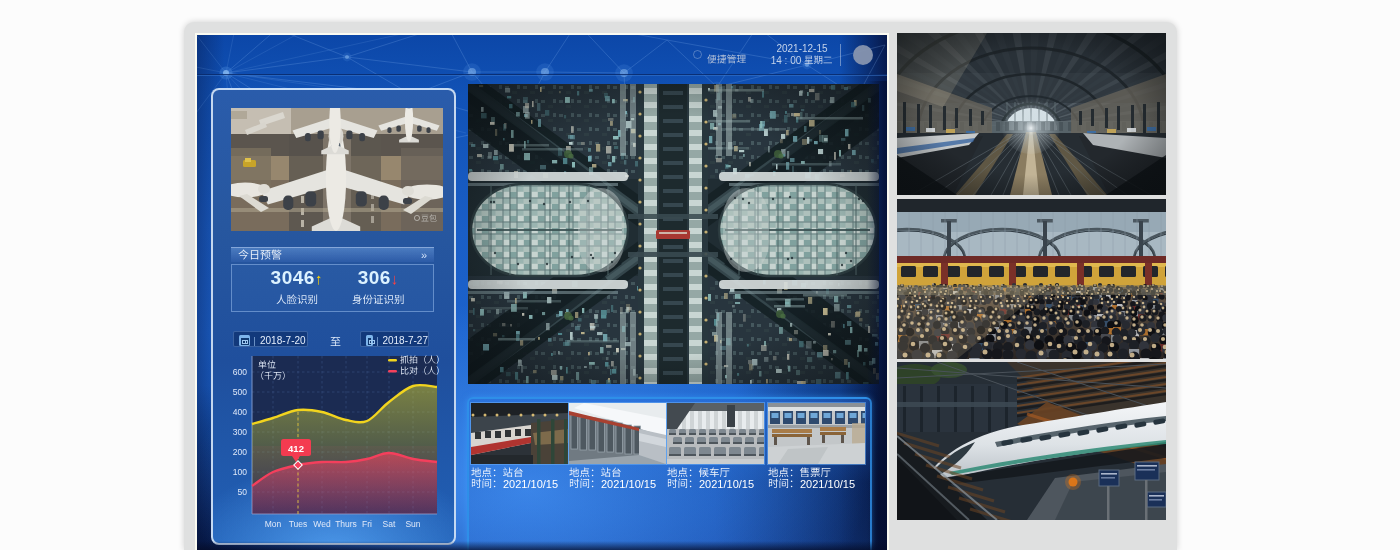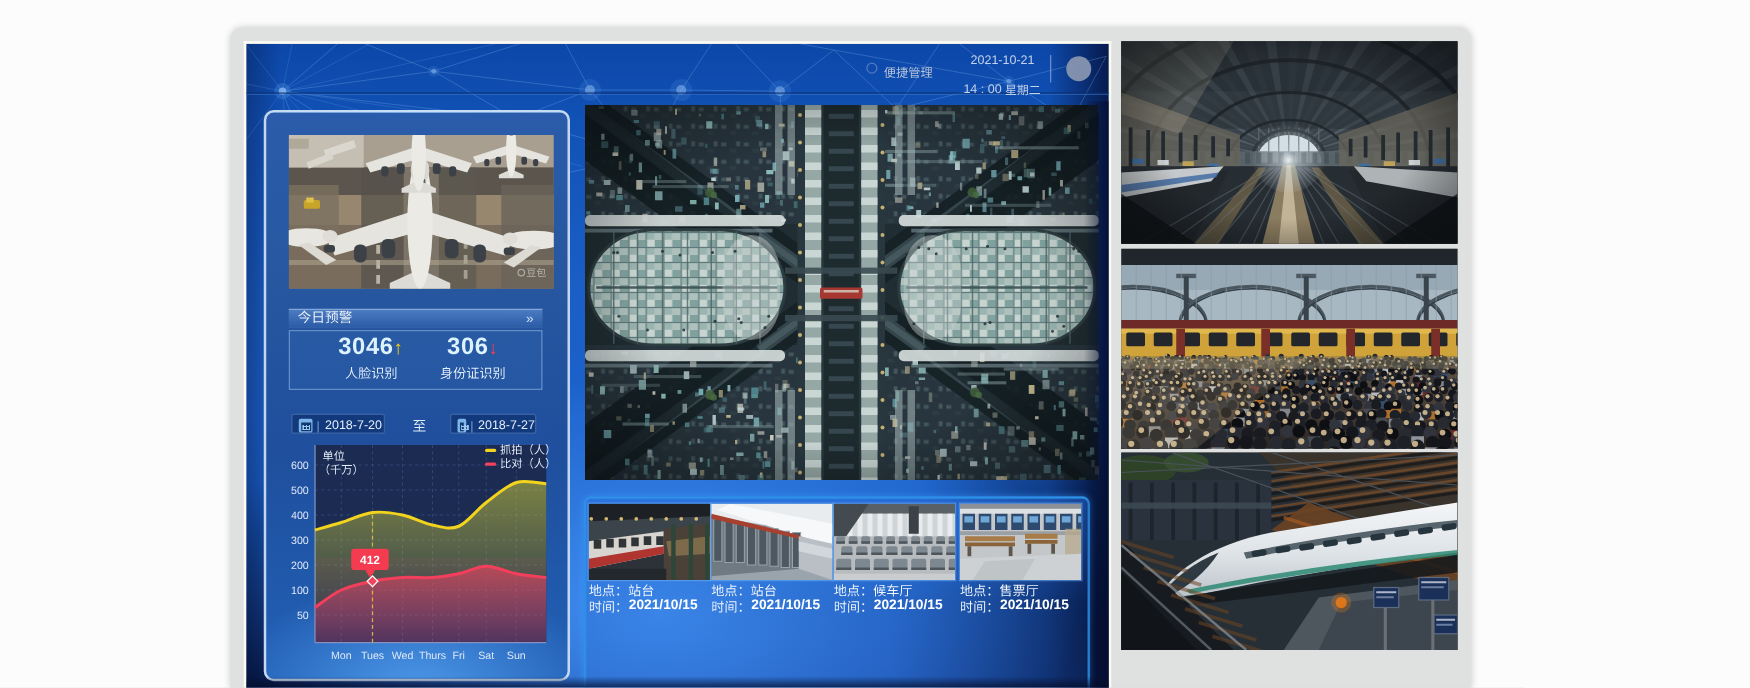--- a/index.html
+++ b/index.html
@@ -39,21 +39,21 @@
  display:flex;align-items:flex-end;color:#e4eefc;font-size:10px}
 .cal{width:11px;height:11px;margin:0 4px 0 5px;position:relative;background:#7db4ea;border-radius:1.5px}
 .cal:before{content:"";position:absolute;left:1.5px;top:3px;right:1.5px;bottom:1.5px;background:#10386e}
 .cal:after{content:"";position:absolute;left:2.5px;top:5px;width:6px;height:4px;
  background:repeating-linear-gradient(90deg,#9fc8f0 0 1px,transparent 1px 2.5px),
  repeating-linear-gradient(0deg,#9fc8f0 0 1px,transparent 1px 2.5px)}
 .dsep{width:1px;height:9px;background:#8fb4e2;opacity:.7;margin-right:5px}
 .photo{position:absolute;left:897px;width:269px;background:#222}
 .thumbwrap{position:absolute;display:flex;flex-direction:column}
 .cap1{margin-top:3px;height:11px;display:flex;align-items:center}
-.cap2{height:12px;display:flex;align-items:flex-end;color:#fff;font-weight:bold;font-size:11px}
+.cap2{height:12px;display:flex;align-items:flex-start;color:#fff;font-weight:normal;font-size:11px}
 #botpanel{position:absolute;left:270px;top:362px;width:405px;height:190px;
  border:2px solid #2e8fe8;border-radius:6px;
  background:linear-gradient(180deg,rgba(40,110,220,.5),rgba(25,80,175,.22) 45%,rgba(50,130,240,.18));
  box-shadow:0 0 6px rgba(60,160,255,.5)}
 #rshade{position:absolute;right:0;top:46px;width:20px;height:471px;
  background:linear-gradient(90deg,rgba(5,16,50,0),rgba(5,16,50,.78))}
 #bshade{position:absolute;left:0;bottom:0;width:100%;height:9px;
  background:linear-gradient(180deg,rgba(4,12,40,0),rgba(4,12,40,.72))}
 </style></head><body>
 <div id="panel"></div>
@@ -125,22 +125,22 @@
       <circle cx="610" cy="30" r="2" fill="#9cc8f5" opacity="0.5"></circle>
       <circle cx="610" cy="30" r="4.4" fill="#5a9ae8" opacity="0.175"></circle>
     </svg>
     <div class="hline"></div>
     <div class="hline2" style="top:40px"></div>
     <div id="logo"></div>
     <div id="hdr-title"><svg width="39.7" height="9.8" viewBox="0 0 39.7 9.8" style="overflow:visible;">
         <path fill="#b7c4da" d="M3.5 2.4V6.2H5.8C5.7 6.7 5.5 7.2 5.2 7.6C4.6 7.3 4.2 6.9 3.8 6.4L3.2 6.6C3.6 7.2 4.0 7.7 4.6 8.0C4.2 8.4 3.5 8.6 2.6 8.8C2.8 9.0 3.0 9.3 3.1 9.4C4.0 9.2 4.7 8.8 5.3 8.4C6.3 8.9 7.6 9.2 9.1 9.3C9.2 9.1 9.3 8.8 9.5 8.7C8.1 8.6 6.8 8.3 5.8 7.9C6.2 7.4 6.4 6.8 6.5 6.2H8.9V2.4H6.6V1.6H9.3V1.0H3.2V1.6H5.9V2.4ZM4.2 4.6H5.9V5.1L5.9 5.6H4.2ZM6.6 4.6H8.2V5.6H6.6L6.6 5.1ZM4.2 3.0H5.9V4.0H4.2ZM6.6 3.0H8.2V4.0H6.6ZM2.5 0.4C2.0 1.9 1.2 3.4 0.3 4.3C0.5 4.5 0.7 4.9 0.8 5.1C1.0 4.8 1.3 4.4 1.6 4.0V9.4H2.3V2.8C2.6 2.1 3.0 1.4 3.2 0.6Z M13.9 6.0C13.7 7.3 13.3 8.4 12.5 9.0C12.7 9.1 13.0 9.3 13.1 9.4C13.5 9.0 13.8 8.5 14.1 7.9C14.8 9.0 15.8 9.3 17.3 9.3H19.1C19.1 9.1 19.2 8.8 19.3 8.7C18.9 8.7 17.6 8.7 17.4 8.7C17.0 8.7 16.7 8.7 16.5 8.6V7.3H18.7V6.7H16.5V5.9H18.6V4.5H19.3V3.9H18.6V2.5H16.5V1.9H19.1V1.3H16.5V0.4H15.8V1.3H13.3V1.9H15.8V2.5H13.8V3.1H15.8V3.9H13.2V4.5H15.8V5.3H13.8V5.9H15.8V8.5C15.1 8.2 14.7 7.8 14.4 7.1C14.4 6.8 14.5 6.4 14.6 6.1ZM17.9 4.5V5.3H16.5V4.5ZM17.9 3.9H16.5V3.1H17.9ZM11.4 0.4V2.4H10.2V3.1H11.4V5.1L10.1 5.5L10.3 6.2L11.4 5.8V8.6C11.4 8.7 11.4 8.7 11.3 8.7C11.2 8.7 10.8 8.7 10.3 8.7C10.4 8.9 10.5 9.2 10.6 9.4C11.2 9.4 11.6 9.4 11.8 9.3C12.0 9.2 12.1 9.0 12.1 8.6V5.6L13.2 5.2L13.1 4.5L12.1 4.9V3.1H13.2V2.4H12.1V0.4Z M21.7 4.3V9.4H22.4V9.1H27.2V9.4H27.9V7.0H22.4V6.3H27.4V4.3ZM27.2 8.5H22.4V7.6H27.2ZM23.9 2.5C24.0 2.7 24.1 2.9 24.2 3.1H20.6V4.8H21.3V3.7H27.8V4.8H28.6V3.1H25.0C24.9 2.9 24.7 2.6 24.6 2.4ZM22.4 4.9H26.6V5.7H22.4ZM21.2 0.4C21.0 1.2 20.6 2.0 20.0 2.6C20.2 2.7 20.5 2.8 20.7 2.9C20.9 2.6 21.2 2.2 21.5 1.7H22.1C22.3 2.1 22.6 2.5 22.6 2.8L23.3 2.6C23.2 2.4 23.0 2.0 22.8 1.7H24.3V1.2H21.7C21.8 1.0 21.9 0.7 22.0 0.5ZM25.4 0.4C25.2 1.1 24.9 1.8 24.4 2.2C24.6 2.3 24.9 2.5 25.0 2.6C25.2 2.4 25.4 2.1 25.6 1.7H26.3C26.6 2.1 26.9 2.6 27.0 2.9L27.6 2.6C27.5 2.4 27.3 2.0 27.1 1.7H28.8V1.2H25.9C26.0 1.0 26.0 0.7 26.1 0.5Z M34.1 3.3H35.6V4.6H34.1ZM36.2 3.3H37.7V4.6H36.2ZM34.1 1.5H35.6V2.7H34.1ZM36.2 1.5H37.7V2.7H36.2ZM32.5 8.4V9.1H38.9V8.4H36.3V7.1H38.5V6.4H36.3V5.2H38.4V0.8H33.4V5.2H35.5V6.4H33.3V7.1H35.5V8.4ZM29.7 7.6 29.9 8.4C30.8 8.1 31.9 7.7 33.0 7.4L32.8 6.7L31.8 7.0V4.6H32.8V3.9H31.8V1.7H32.9V1.1H29.9V1.7H31.1V3.9H29.9V4.6H31.1V7.2C30.6 7.4 30.1 7.5 29.7 7.6Z"></path>
       </svg></div>
     <div id="hdr-date">
-      <div>2021-10-21</div>
-      <div style="margin-top:12px;display:flex;align-items:center;justify-content:center;gap:3px">14 : 00 <svg width="29.0" height="9.5" viewBox="0 0 29.0 9.5" style="overflow:visible;">
+      <div>2021-12-15</div>
+      <div style="margin-top:1px;display:flex;justify-content:center;gap:3px">14 : 00 <svg width="29.0" height="9.5" viewBox="0 0 29.0 9.5" style="overflow:visible;">
           <path fill="#c3d2ea" d="M2.3 2.7H7.2V3.6H2.3ZM2.3 1.3H7.2V2.2H2.3ZM1.6 0.8V4.1H7.9V0.8ZM2.2 4.2C1.8 5.0 1.2 5.8 0.5 6.3C0.6 6.5 0.9 6.7 1.1 6.8C1.4 6.5 1.7 6.1 2.1 5.7H4.4V6.6H1.7V7.2H4.4V8.2H0.6V8.9H8.9V8.2H5.1V7.2H7.9V6.6H5.1V5.7H8.3V5.1H5.1V4.4H4.4V5.1H2.5C2.7 4.9 2.8 4.6 2.9 4.4Z M11.2 7.0C10.9 7.6 10.4 8.3 9.9 8.7C10.0 8.8 10.3 9.0 10.5 9.1C11.0 8.6 11.5 7.9 11.9 7.2ZM12.5 7.3C12.9 7.7 13.4 8.4 13.5 8.8L14.1 8.4C13.9 8.0 13.5 7.4 13.1 7.0ZM17.6 1.5V3.0H15.7V1.5ZM15.0 0.9V4.3C15.0 5.7 14.9 7.5 14.1 8.7C14.3 8.8 14.6 9.0 14.7 9.2C15.3 8.3 15.5 7.0 15.6 5.9H17.6V8.2C17.6 8.4 17.6 8.4 17.4 8.4C17.3 8.4 16.8 8.4 16.3 8.4C16.4 8.6 16.5 8.9 16.5 9.1C17.2 9.1 17.7 9.1 17.9 8.9C18.2 8.8 18.3 8.6 18.3 8.2V0.9ZM17.6 3.7V5.2H15.7C15.7 4.9 15.7 4.6 15.7 4.3V3.7ZM13.2 0.5V1.6H11.4V0.5H10.8V1.6H10.0V2.3H10.8V6.2H9.9V6.8H14.5V6.2H13.8V2.3H14.5V1.6H13.8V0.5ZM11.4 2.3H13.2V3.1H11.4ZM11.4 3.7H13.2V4.6H11.4ZM11.4 5.2H13.2V6.2H11.4Z M20.3 1.7V2.5H27.2V1.7ZM19.5 7.4V8.2H28.0V7.4Z"></path>
         </svg></div>
     </div>
     <div id="hdr-sep"></div>
     <div id="hdr-av"></div>
     <div id="sbar">
       <svg class="abs" style="left:18px;top:18px" width="212" height="123" viewBox="0 0 212 123">
         <rect width="212" height="123" fill="#897c68"></rect>
         <rect width="212" height="26" fill="#a89f90"></rect>
         <rect y="26" width="212" height="22" fill="#5b554e"></rect>

